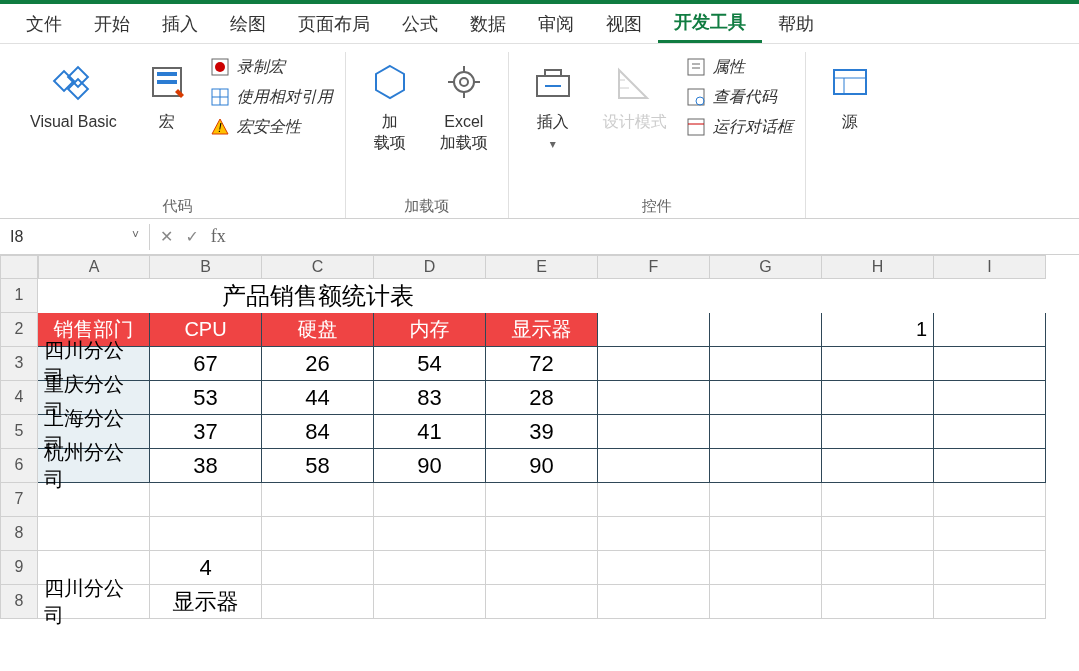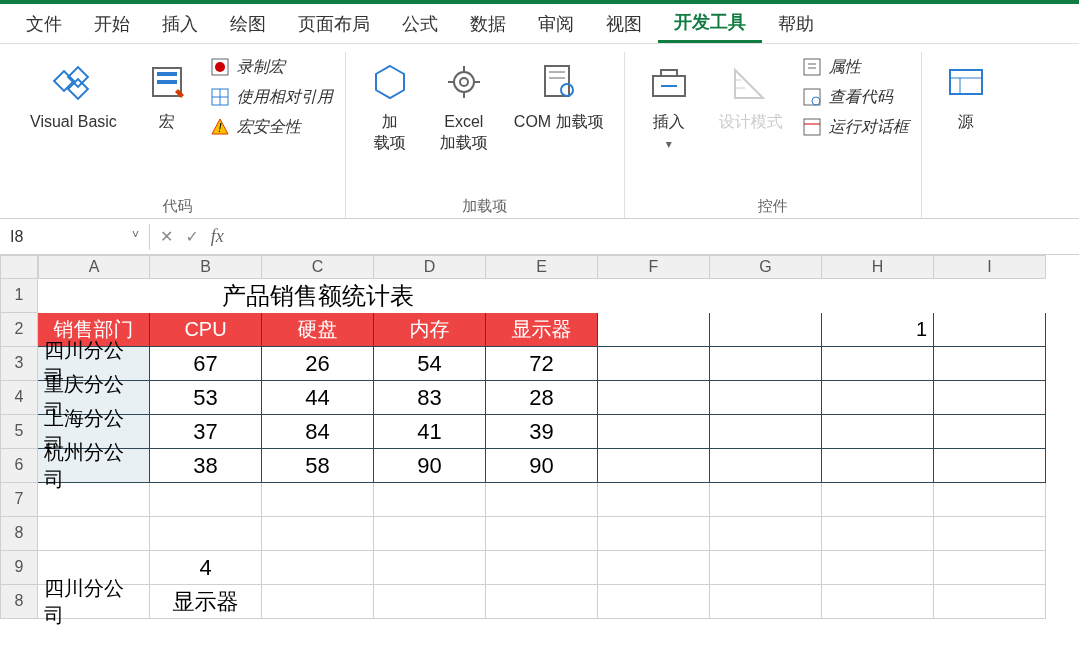--- a/index.html
+++ b/index.html
@@ -15,21 +15,21 @@
 .big-btn { display: flex; flex-direction: column; align-items: center; gap: 6px; cursor: pointer; padding: 6px 8px; }
 .big-btn .icon-box { width: 48px; height: 48px; display: flex; align-items: center; justify-content: center; }
 .big-btn .lbl { font-size: 16px; color: #333; text-align: center; line-height: 1.3; }
 .small-list { display: flex; flex-direction: column; gap: 8px; padding-top: 4px; font-style: italic; }
 .small-item { display: flex; align-items: center; gap: 6px; cursor: pointer; font-size: 16px; color: #333; }
 .small-item .mini-icon { width: 22px; height: 22px; display: flex; align-items: center; justify-content: center; }
 .namebox-row { display: flex; align-items: center; height: 36px; border-bottom: 1px solid #d0d0d0; }
 .namebox { width: 150px; padding: 4px 10px; font-size: 16px; color: #333; border-right: 1px solid #d0d0d0; display: flex; align-items: flex-start; justify-content: space-between; }
 .fx-area { display: flex; align-items: center; gap: 12px; padding: 0 10px; flex: 1; }
 .fx-btn { color: #888; font-size: 16px; cursor: pointer; }
-.fx-symbol { font-style: italic; font-family: serif; color: #666; font-size: 18px; text-align: right; }
+.fx-symbol { font-family: serif; color: #666; font-size: 18px; text-align: right; }
 .sheet { position: relative; }
 .colheads { display: flex; margin-left: 38px; }
 .colhead { width: 112px; text-align: center; font-size: 16px; color: #555; background: #f0f0f0; border: 1px solid #d0d0d0; border-left: none; height: 24px; line-height: 22px; }
 .colhead:first-child { border-left: 1px solid #d0d0d0; }
 .rows { display: flex; flex-direction: column; }
 .row { display: flex; height: 34px; }
 .rowhead { width: 38px; text-align: center; font-size: 16px; color: #555; background: #f0f0f0; border: 1px solid #d0d0d0; border-top: none; line-height: 32px; }
 .cell { width: 112px; border: 1px solid #d0d0d0; border-left: none; border-top: none; display: flex; align-items: center; padding: 0 6px; font-size: 20px; }
 .row1 .cell { border: none; }
 .hdr { background: #ef4444; color: #fff; font-size: 20px; font-weight: 500; justify-content: center; border-color: #2f4858; }
@@ -140,31 +140,20 @@
                 <line x1="22" y1="6" x2="22" y2="12"></line>
                 <line x1="22" y1="32" x2="22" y2="38"></line>
                 <line x1="6" y1="22" x2="12" y2="22"></line>
                 <line x1="32" y1="22" x2="38" y2="22"></line>
               </g>
             </svg>
         </div>
         <div class="lbl" style="white-space:pre-line">Excel
 加载项</div>
       </div>
-      <div class="big-btn">
-        <div class="icon-box">
-          <svg width="44" height="44" viewBox="0 0 44 44">
-              <rect x="8" y="6" width="24" height="30" fill="none" stroke="#666" stroke-width="2"></rect>
-              <line x1="12" y1="12" x2="28" y2="12" stroke="#666"></line>
-              <line x1="12" y1="18" x2="28" y2="18" stroke="#666"></line>
-              <circle cx="30" cy="30" r="6" fill="none" stroke="#2b7cd3" stroke-width="2"></circle>
-            </svg>
-        </div>
-        <div class="lbl">COM 加载项</div>
-      </div>
     </div>
     <div class="group-label">加载项</div>
   </div>
 
   <div class="group">
     <div class="group-body">
       <div class="big-btn">
         <div class="icon-box">
           <svg width="44" height="44" viewBox="0 0 44 44">
               <rect x="6" y="16" width="32" height="20" fill="none" stroke="#666" stroke-width="2"></rect>

